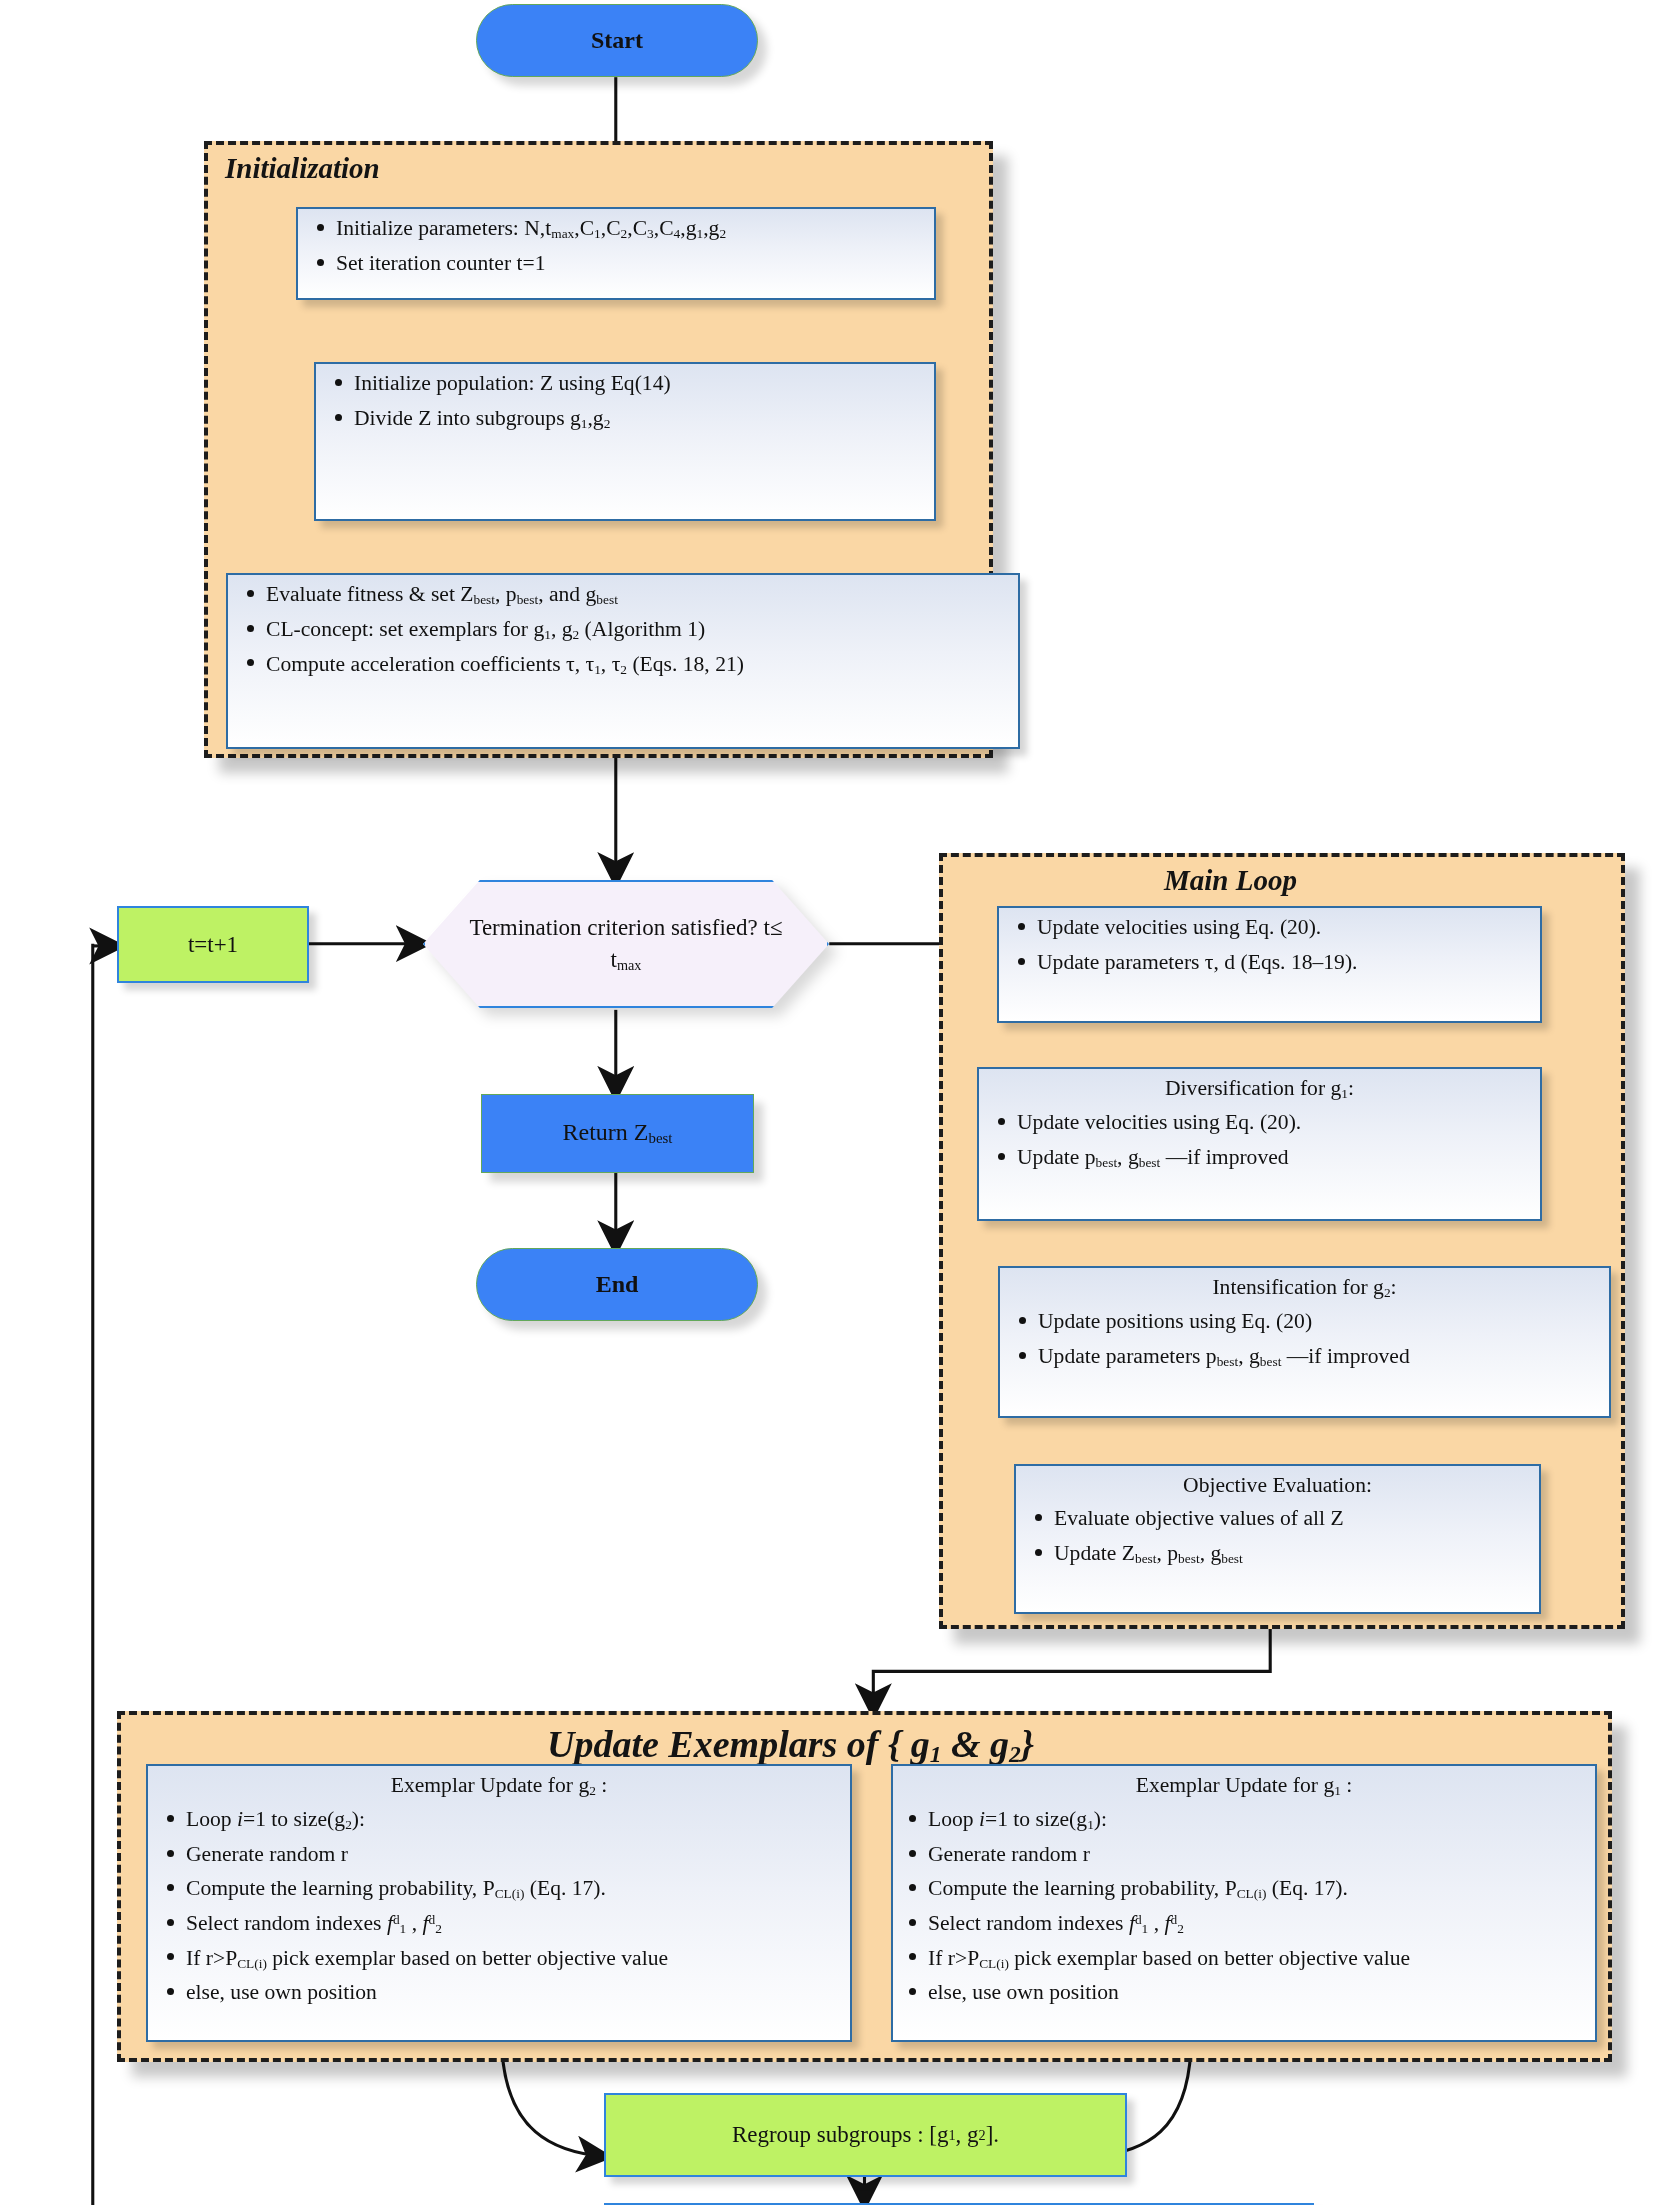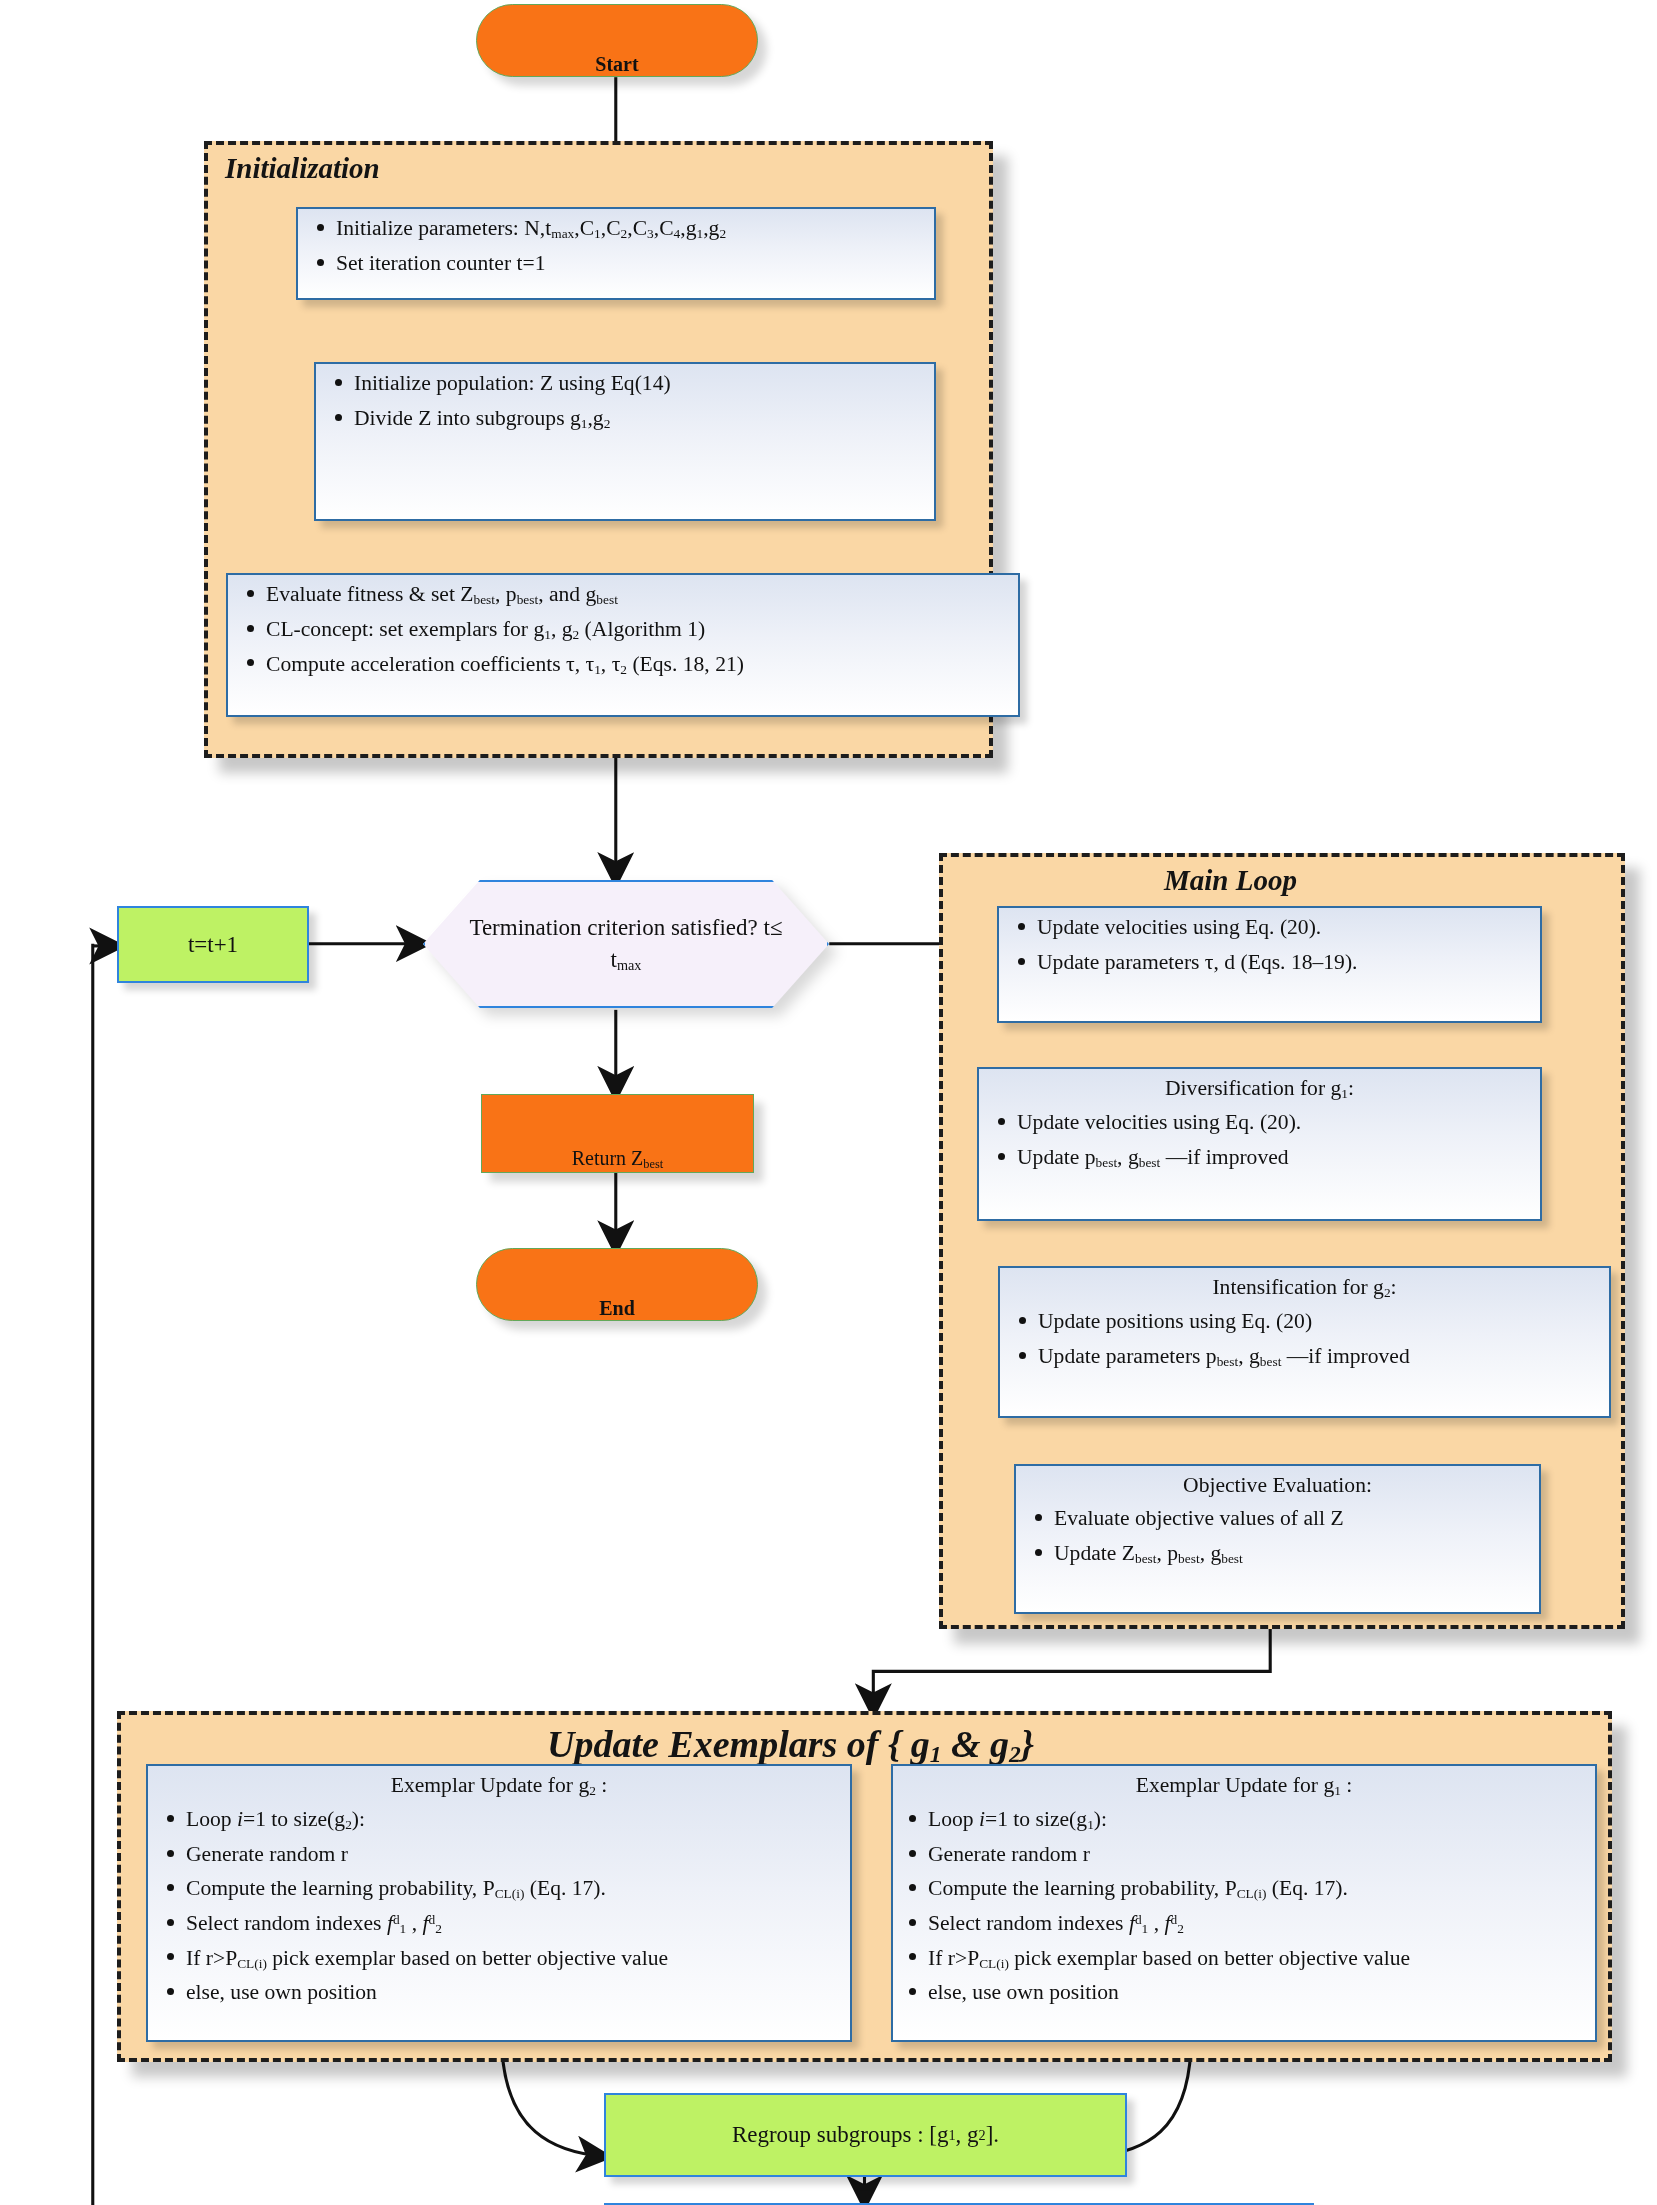--- a/index.html
+++ b/index.html
@@ -19,23 +19,23 @@
   .pbox.thin{border:2.6px solid #2f84dd;background:#bef264;}
   .pbox .hd{text-align:center;font-size:21.6px;color:#111;line-height:1.25;padding-top:6.2px;}
   .pbox ul{margin:0;padding:0 8.8px 0 38px;list-style:none;}
   .pbox li{position:relative;font-size:21.6px;color:#111;line-height:1.36;margin:5.3px 0;}
   .pbox li:before{content:"";position:absolute;left:-19.4px;top:9.7px;width:7px;height:7px;
                   border-radius:50%;background:#111;}
   .pbox .ctr{display:flex;align-items:center;justify-content:center;height:100%;
              text-align:center;font-size:23px;color:#111;}
 
   
-  .term{position:absolute;box-sizing:border-box;background:#f97316;border:1.8px solid #63a85a;
-        border-radius:53px;display:flex;align-items:flex-end;justify-content:center;
-        font-weight:700;font-size:20px;color:#111;box-shadow:8.8px 8.8px 8px rgba(0,0,0,.16);}
+  .term{position:absolute;box-sizing:border-box;background:#3b82f6;border:1.8px solid #63a85a;
+        border-radius:53px;display:flex;align-items:center;justify-content:center;
+        font-weight:700;font-size:24px;color:#111;box-shadow:8.8px 8.8px 8px rgba(0,0,0,.16);}
   .term.rect{border-radius:0;font-weight:400;}
 
   
   .hex{position:absolute;box-sizing:border-box;
        background:#f6f0fa;border:2.2px solid #2f84dd;
        clip-path:polygon(14% 0,86% 0,100% 50%,86% 100%,14% 100%,0 50%);
        display:flex;align-items:center;justify-content:center;text-align:center;
        font-size:23px;color:#111;line-height:1.4;}
   .hexwrap{position:absolute;filter:drop-shadow(8px 8px 6.2px rgba(0,0,0,.15));}
   svg.ovl{position:absolute;left:0;top:0;width:1658px;height:2354px;pointer-events:none;}
@@ -109,21 +109,21 @@
     </ul>
   </div>
 
   <div class="pbox" style="left:314px;top:362px;width:622px;height:159px;">
     <ul>
       <li>Initialize population: Z using Eq(14)</li>
       <li>Divide Z into subgroups g<sub>1</sub>,g<sub>2</sub></li>
     </ul>
   </div>
 
-  <div class="pbox" style="left:226px;top:573px;width:794px;height:144px;">
+  <div class="pbox" style="left:226px;top:573px;width:794px;height:176px;">
     <ul>
       <li>Evaluate fitness &amp; set Z<sub>best</sub>, p<sub>best</sub>, and g<sub>best</sub></li>
       <li>CL-concept: set exemplars for g<sub>1</sub>, g<sub>2</sub> (Algorithm 1)</li>
       <li>Compute acceleration coefficients τ, τ<sub>1</sub>, τ<sub>2</sub> (Eqs. 18, 21)</li>
     </ul>
   </div>
 
   <div class="pbox thin" style="left:117px;top:906px;width:192px;height:77px;">
     <div class="ctr">t=t+1</div>
   </div>

